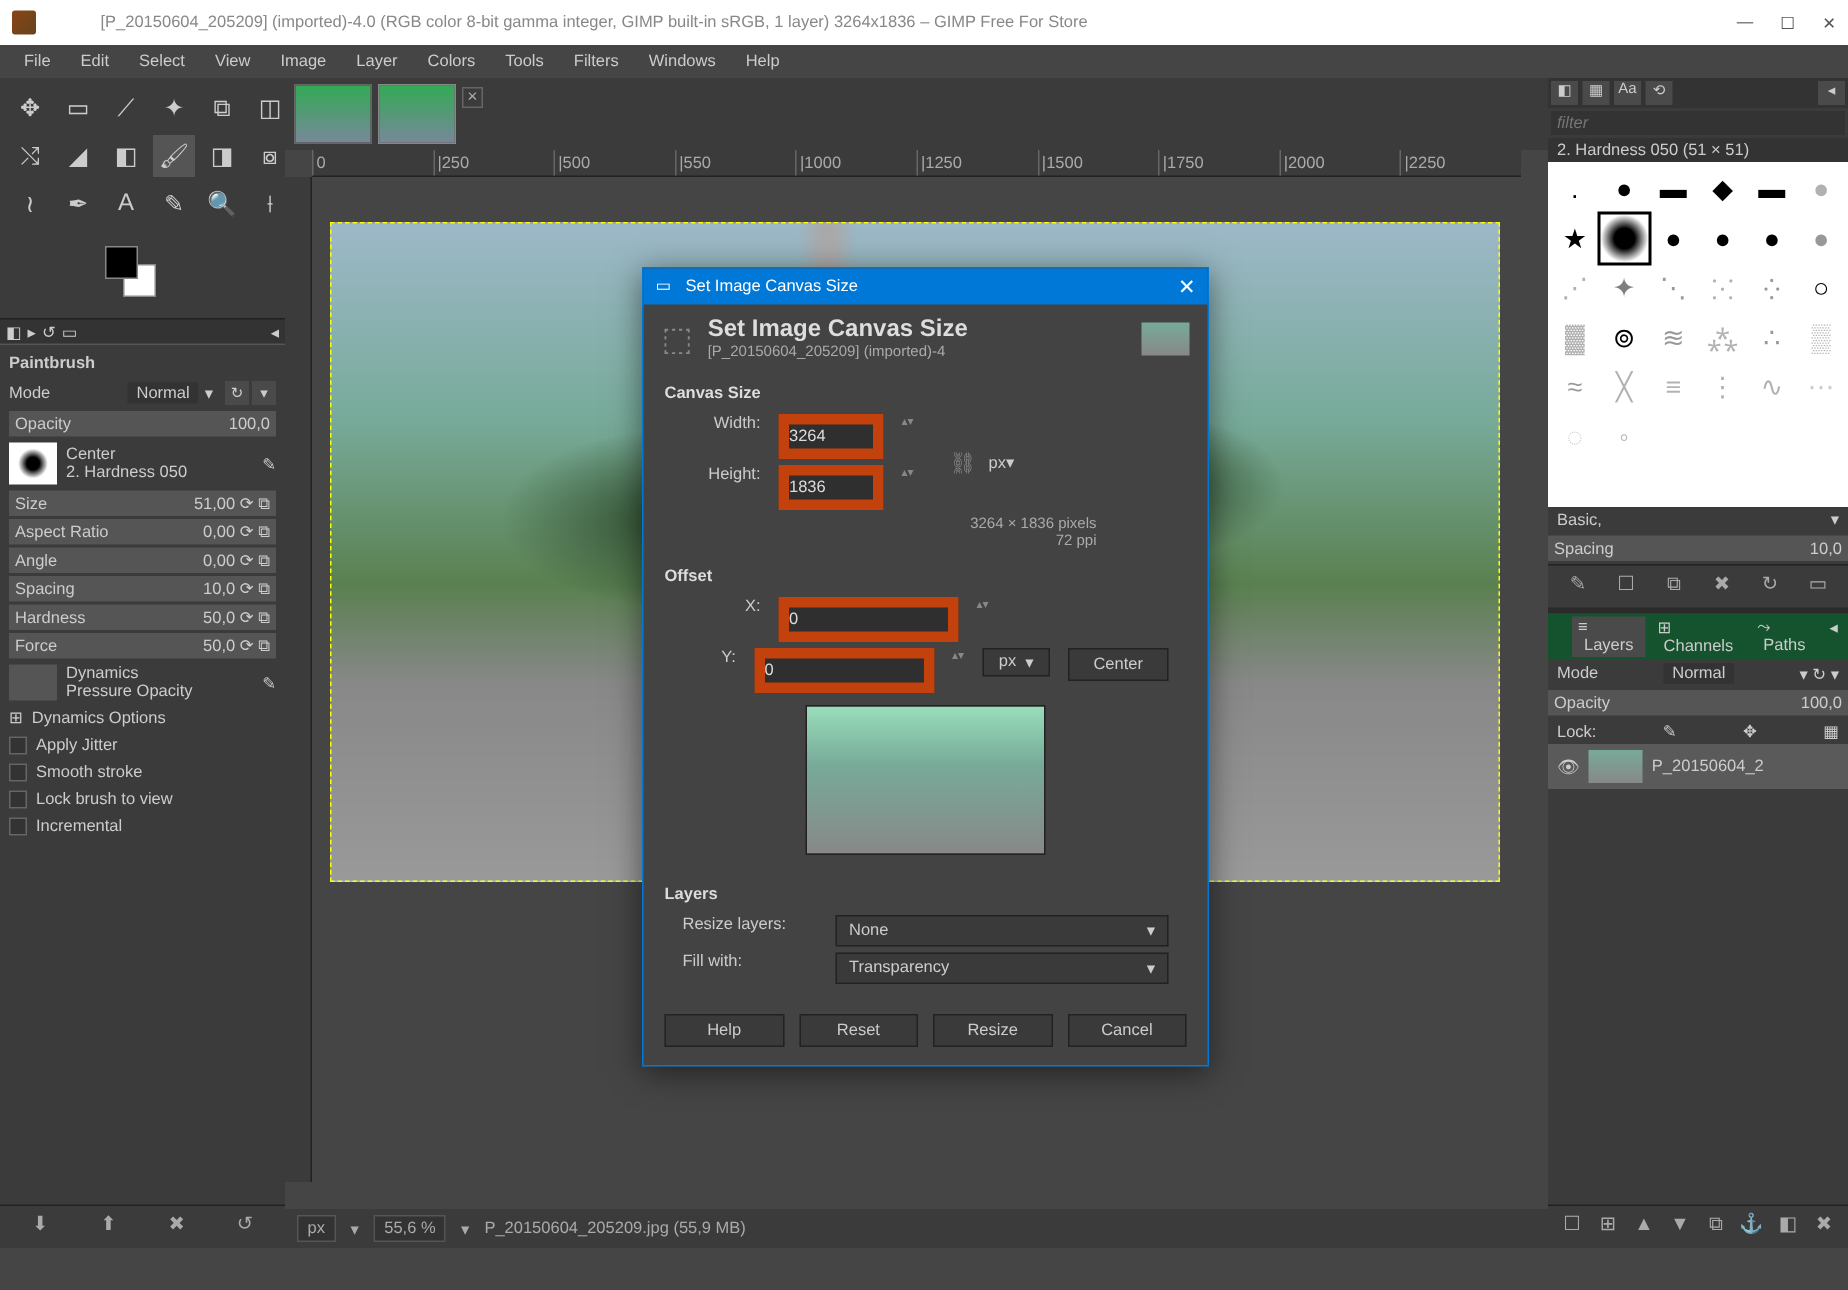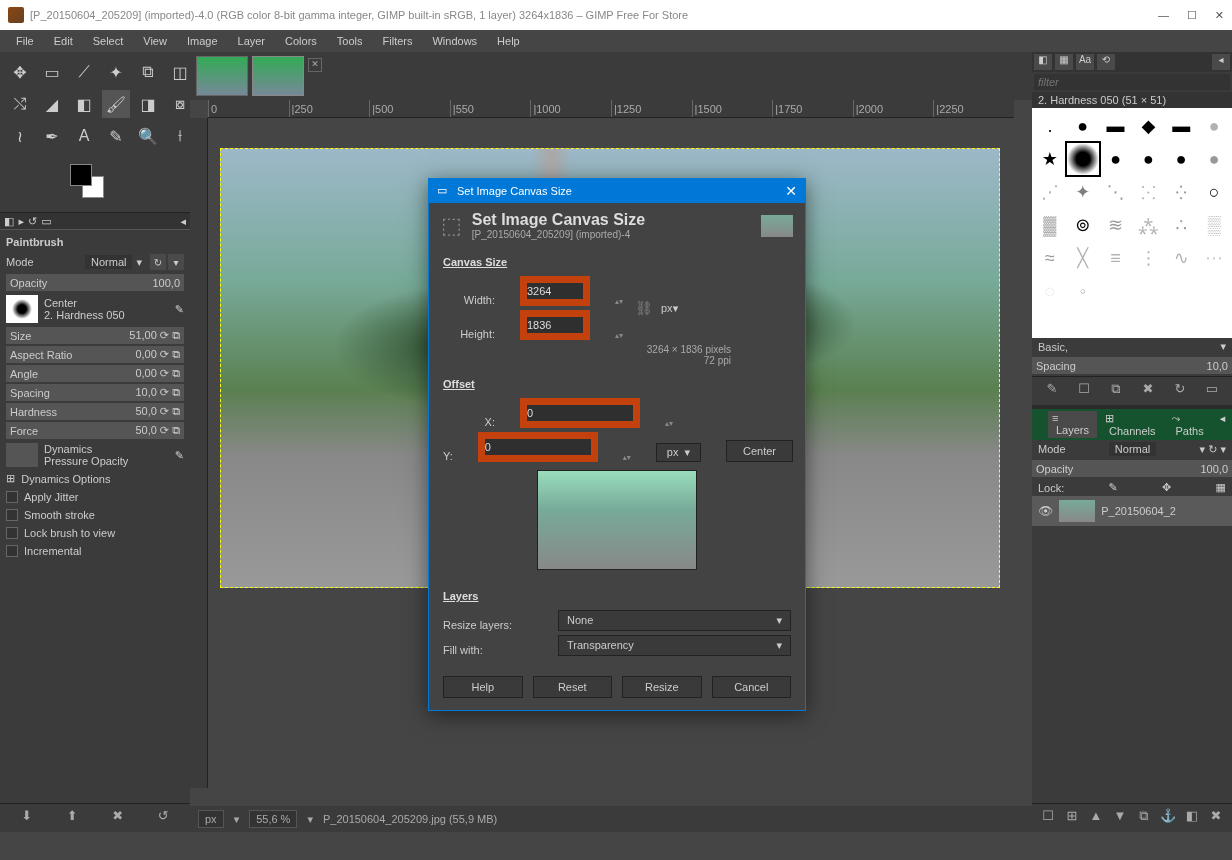--- a/index.html
+++ b/index.html
@@ -1,17 +1,17 @@
 <!DOCTYPE html>
 <html><head>
 <meta charset="utf-8">
 <style>
 * { margin: 0; padding: 0; box-sizing: border-box; font-family: "Segoe UI", Tahoma, sans-serif; font-size: 11px; }
 body { background: #454545; color: #ccc; width: 1232px; height: 860px; overflow: hidden; position: relative; }
-.titlebar { height: 30px; background: #fff; display: flex; align-items: center; padding: 0 8px; color: #888; }
+.titlebar { height: 30px; background: #fff; display: flex; align-items: center; padding: 0 8px; color: #888; gap: 37px; }
 .titlebar .icon { width: 16px; height: 16px; margin-right: 6px; background: linear-gradient(135deg,#8b4513,#654321); border-radius:2px; }
 .titlebar .title { flex: 1; }
 .titlebar .winbtns { display: flex; gap: 18px; color:#555;}
 .menubar { height: 22px; background: #454545; display: flex; align-items: center; padding: 0 8px; gap: 4px; font-size: 12px; }
 .menubar span { padding: 2px 8px; cursor: pointer; }
 .main { display: flex; height: 780px; }
 .left-panel { width: 190px; background: #3b3b3b; display: flex; flex-direction: column; }
 .toolbox { padding: 6px; display: grid; grid-template-columns: repeat(6, 28px); gap: 4px; }
 .tool { width: 28px; height: 28px; display:flex; align-items:center; justify-content:center; color:#ccc; font-size:16px;}
 .tool.active { background: #555; }
@@ -69,22 +69,22 @@
 
 .dialog { position:absolute; left:428px; top:178px; width:378px; background:#434343; border:1px solid #0078d7; box-shadow:0 4px 20px rgba(0,0,0,0.5); z-index:100;}
 .dialog .dtitle { height:24px; background:#0078d7; color:#fff; display:flex; align-items:center; padding:0 8px; font-size:12px;}
 .dialog .dtitle .dicon{ width:14px; height:14px; margin-right:6px;}
 .dialog .dtitle .close{ margin-left:auto; font-size:14px; cursor:pointer;}
 .dialog .dhdr{ display:flex; align-items:center; padding:8px 12px; gap:10px;}
 .dialog .dhdr .big{ font-size:16px; font-weight:bold; color:#ddd;}
 .dialog .dhdr .sub{ font-size:10px; color:#aaa;}
 .dialog .dhdr .preview{ width:32px; height:22px; background:linear-gradient(#7a9,#888); margin-left:auto;}
 .dsection { padding:4px 14px;}
-.dsection .stitle{ font-weight:bold; color:#ddd; padding:4px 0;text-decoration:underline;}
-.dfield { display:flex; align-items:flex-end; gap:25px; margin:4px 0;}
+.dsection .stitle{ font-weight:bold; color:#ddd; padding:4px 0;}
+.dfield { display:flex; align-items:flex-start; gap:12px; margin:4px 12px;}
 .dfield label{ width:52px; text-align:right;}
 .dfield input{ width:70px; background:#2f2f2f; border:7px solid #c2410c; color:#ddd; padding:2px 0;}
 .dfield .spin{ width:12px; font-size:8px; color:#888;}
 .dfield .unit{ background:#3a3a3a; border:1px solid #222; padding:2px 10px; display:flex; gap:6px;}
 .dbtn{ background:#3a3a3a; border:1px solid #222; padding:4px 16px; color:#ccc; cursor:pointer;}
 .dinfo{ font-size:10px; color:#aaa; text-align:right; padding-right:60px;}
 .doffset-preview{ width:160px; height:100px; margin:8px auto; background:linear-gradient(180deg,#9db 0%,#7a9 40%,#888 100%); border:1px solid #222;}
 .dsel{ flex:1; background:#3a3a3a; border:1px solid #222; padding:3px 8px; display:flex; justify-content:space-between;}
 .dbtns{ display:flex; gap:10px; padding:12px 14px; justify-content:space-between;}
 .dbtns .dbtn{ flex:1; text-align:center;}

